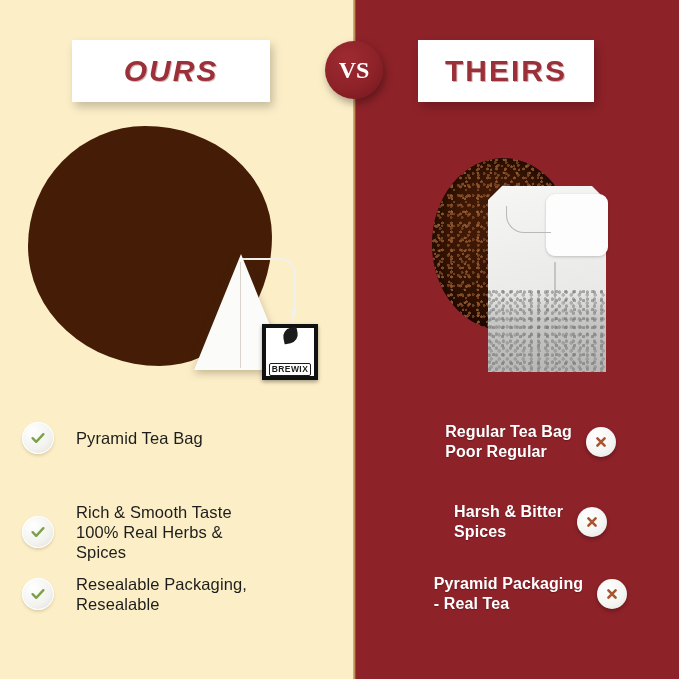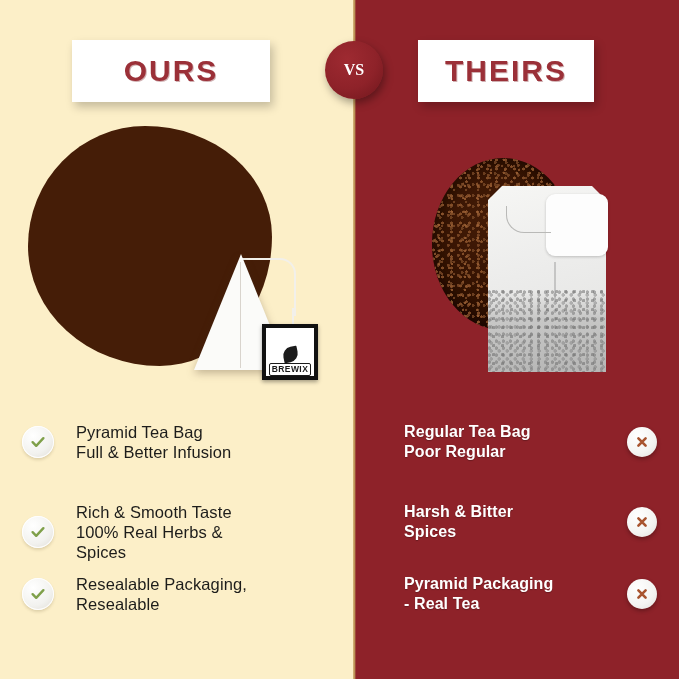--- a/index.html
+++ b/index.html
@@ -39,21 +39,21 @@
   }
   
   .head-plate {
     position: absolute;
     background: #ffffff;
     box-shadow: 3px 5px 9px rgba(0,0,0,0.22);
     display: flex;
     align-items: center;
     justify-content: center;
   }
-  .head-plate-left  { left: 72px;  top: 40px; width: 198px; height: 62px; }
+  .head-plate-left  { left: 72px;  top: 40px; width: 198px; height: 62px; font-style: italic; }
   .head-plate-right { left: 418px; top: 40px; width: 176px; height: 62px; }
   .head-text {
     color: #9b3038;
     font-size: 30px;
     font-weight: bold;
     letter-spacing: 2px;
     text-shadow: 1px 1px 0 rgba(120,30,35,0.35);
   }
   .vs-badge {
     position: absolute;
@@ -63,21 +63,21 @@
     background: radial-gradient(circle at 38% 32%, #9e2a31 0%, #8e2229 55%, #6f161c 100%);
     box-shadow: 2px 4px 8px rgba(0,0,0,0.35);
     display: flex;
     align-items: center;
     justify-content: center;
     z-index: 6;
   }
   .vs-text {
     color: #ffffff;
     font-family: "Liberation Serif", serif;
-    font-size: 16px;
+    font-size: 24px;
     font-weight: bold;
     letter-spacing: 0px;
   }
   
   .hero-left {
     position: absolute;
     left: 8px; top: 112px;
     width: 330px; height: 275px;
   }
   .leaf-pile {
@@ -172,21 +172,21 @@
     box-sizing: border-box;
     z-index: 5;
     box-shadow: 0 2px 4px rgba(0,0,0,0.35);
   }
   .brand-tag-inner {
     width: 100%; height: 100%;
     background: #ffffff;
     display: flex;
     flex-direction: column;
     align-items: center;
-    justify-content: flex-end;
+    justify-content: space-between;
     gap: 1px;
   }
   .brand-leaf {
     width: 15px; height: 15px;
     background: #1b1b1b;
     border-radius: 60% 5% 60% 5%;
     transform: rotate(-12deg);
   }
   .brand-name {
     font-size: 8.5px;
@@ -283,21 +283,21 @@
   .bullets-left  { left: 0px;   width: 346px; }
   .bullets-right { left: 356px; width: 323px; }
   .bullet-row {
     display: flex;
     align-items: center;
     position: absolute;
     width: 100%;
     box-sizing: border-box;
   }
   .bullets-left .bullet-row  { padding-left: 22px;  gap: 22px; }
-  .bullets-right .bullet-row { padding: 0 22px 0 48px; justify-content: space-between; gap: 14px; }
+  .bullets-right .bullet-row { padding: 0 22px 0 48px; justify-content: center; gap: 14px; }
   .row-a { top: 16px; }
   .row-b { top: 96px; }
   .row-c { top: 168px; }
   .icon-check {
     flex: 0 0 auto;
     width: 32px; height: 32px;
     border-radius: 50%;
     background: radial-gradient(circle at 35% 30%, #ffffff 0%, #f2f2ef 58%, #dedbd4 100%);
     box-shadow: 0 2px 3px rgba(120,100,60,0.22), inset 0 0 0 1px rgba(255,255,255,0.9);
     display: flex;
@@ -381,21 +381,20 @@
   <div class="bullets bullets-left">
 
     <div class="bullet-row row-a">
       <div class="icon-check">
         <svg width="18" height="18" viewBox="0 0 18 18" aria-hidden="true">
           <path d="M3.6 9.2 L7.2 12.8 L14.4 5.2" fill="none" stroke="#7FA04A" stroke-width="2.4" stroke-linecap="round" stroke-linejoin="round"></path>
         </svg>
       </div>
       <div class="bullet-text">
         <span>Pyramid Tea Bag</span>
-        <span>Full &amp; Better Infusion</span>
       </div>
     </div>
 
     <div class="bullet-row row-b">
       <div class="icon-check">
         <svg width="18" height="18" viewBox="0 0 18 18" aria-hidden="true">
           <path d="M3.6 9.2 L7.2 12.8 L14.4 5.2" fill="none" stroke="#7FA04A" stroke-width="2.4" stroke-linecap="round" stroke-linejoin="round"></path>
         </svg>
       </div>
       <div class="bullet-text">

